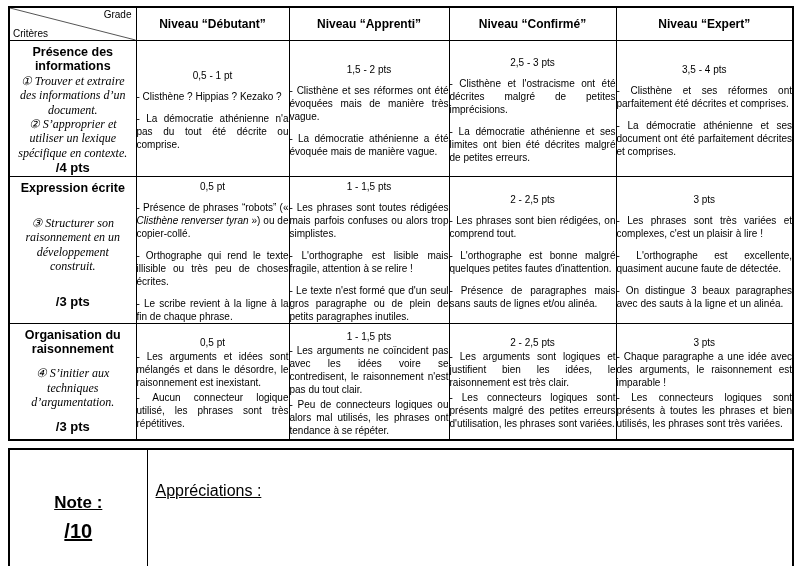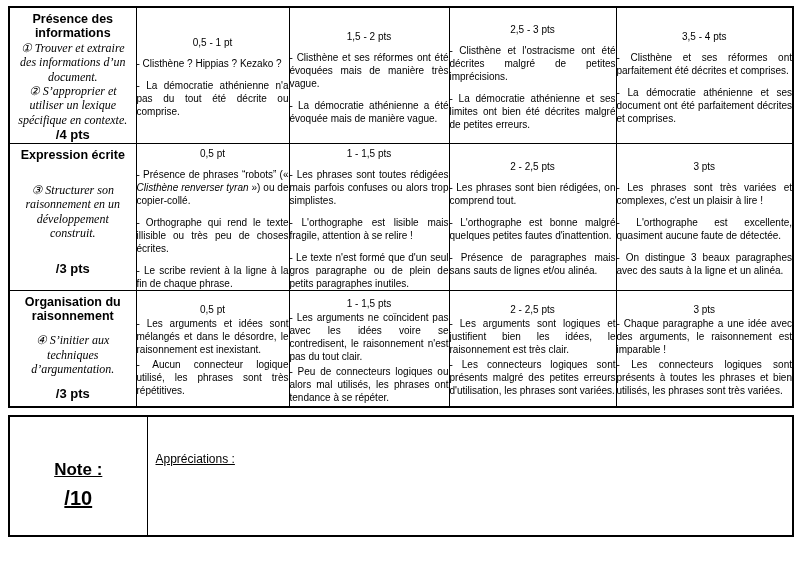--- a/index.html
+++ b/index.html
@@ -87,37 +87,50 @@
     border-collapse: collapse;
     table-layout: fixed;
     border: 2px solid #000;
     margin-top: 7px;
   }
   table.footerbox td { border: 1px solid #000; height: 86px; }
   td.notecell { text-align: center; vertical-align: middle; }
   .note-label { font-size: 17px; font-weight: bold; text-decoration: underline; margin-top: 18px; }
   .note-value { font-size: 20px; font-weight: bold; text-decoration: underline; margin-top: 7px; }
   td.appcell { vertical-align: top; padding: 32px 0 0 8px; }
-  .app-label { font-size: 12px; text-decoration: underline; }
+  .app-label { font-size: 16px; text-decoration: underline; }
 </style>
 </head>
 <body>
 
 <div class="page">
 
 
   <table class="rubric">
     <colgroup>
       <col style="width:127px">
         <col style="width:153px">
         <col style="width:160px">
         <col style="width:167px">
         <col style="width:177px">
     </colgroup>
     <tbody>
+        <tr class="head">
+      <td class="corner">
+        <svg preserveAspectRatio="none" viewBox="0 0 100 100">
+              <line x1="0" y1="0" x2="100" y2="100" stroke="#555" stroke-width="1" vector-effect="non-scaling-stroke"></line>
+            </svg>
+        <span class="corner-grade">Grade</span>
+        <span class="corner-crit">Critères</span>
+      </td>
+      <th>Niveau “Débutant”</th>
+      <th>Niveau “Apprenti”</th>
+      <th>Niveau “Confirmé”</th>
+      <th>Niveau “Expert”</th>
+    </tr>
 
     <tr class="r1">
       <td class="crit">
         <div class="crit-inner">
           <div class="crit-title">Présence des informations</div>
           <div class="crit-objs">
             <div class="crit-obj">① Trouver et extraire des informations d’un document.</div>
             <div class="crit-obj">② S’approprier et utiliser un lexique spécifique en contexte.</div>
           </div>
           <div class="crit-pts">/4 pts</div>

